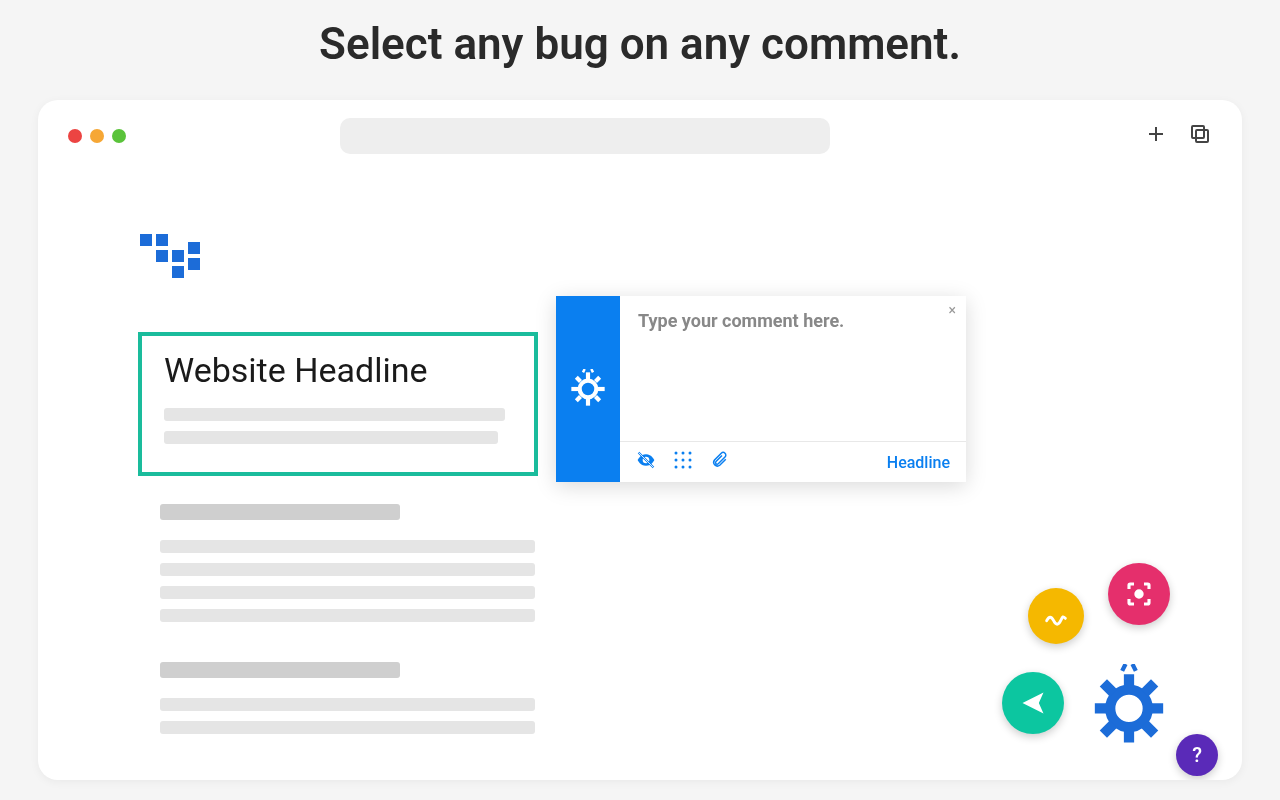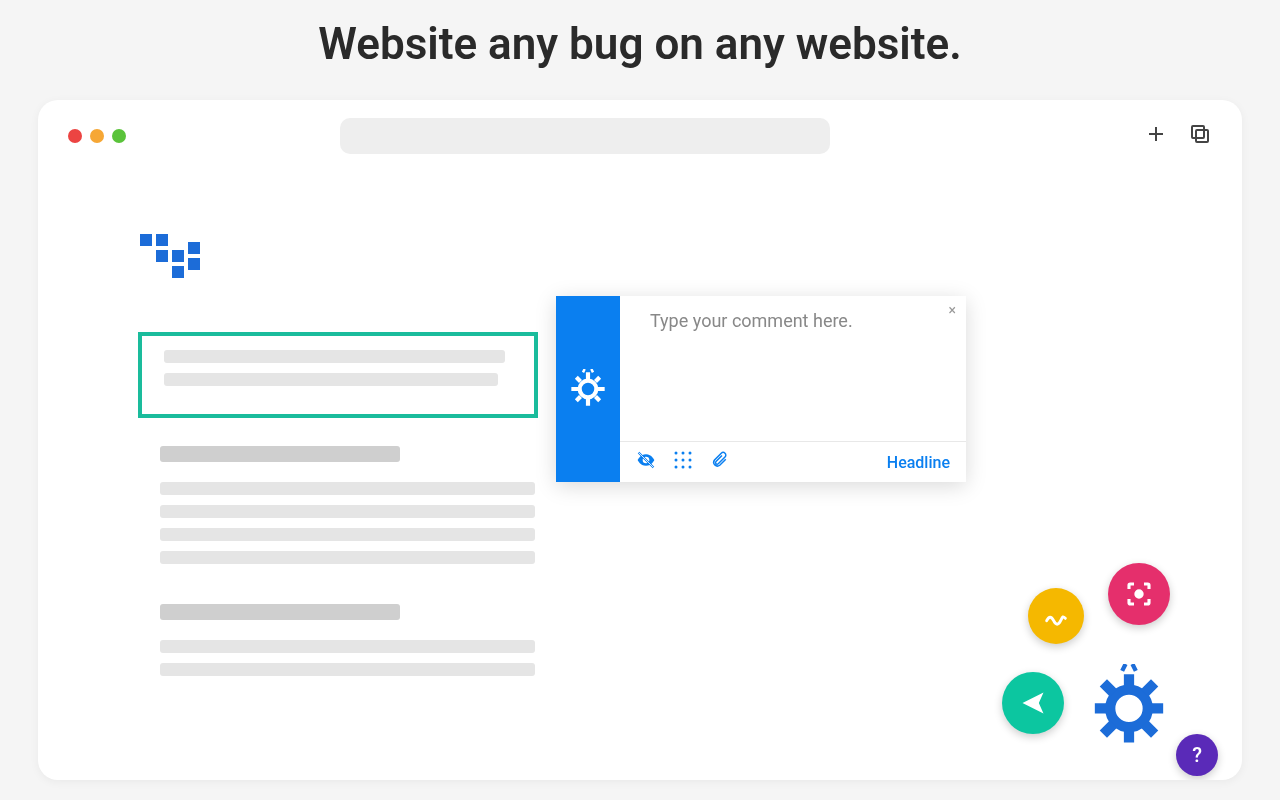--- a/index.html
+++ b/index.html
@@ -128,26 +128,27 @@
       position: absolute;
       top: 6px;
       right: 10px;
       color: #999;
       font-size: 14px;
       cursor: pointer;
     }
     .comment-textarea {
       flex: 1;
       border: none;
-      padding: 14px 30px;
+      padding: 14px 18px;
       font-size: 18px;
       color: #888;
       outline: none;
       resize: none;
       font-family: inherit;
+      font-weight: bold;
     }
     .comment-textarea::placeholder {
       color: #888;
     }
     .comment-footer {
       border-top: 1px solid #e8e8e8;
       display: flex;
       align-items: center;
       padding: 8px 16px;
       gap: 18px;
@@ -179,21 +180,21 @@
     }
     .fab-draw { background: #f5b800; width: 56px; height: 56px; right: 128px; bottom: 136px; }
     .fab-capture { background: #e52f6c; width: 62px; height: 62px; right: 42px; bottom: 155px; }
     .fab-send { background: #0cc6a0; width: 62px; height: 62px; right: 148px; bottom: 46px; }
     .fab-help { background: #5a2ab8; width: 42px; height: 42px; right: -6px; bottom: 4px; }
     .fab-bug { right: 42px; bottom: 30px; }
   </style>
 </head>
 <body>
 
-<h1 class="page-title">Website any bug on any website.</h1>
+<h1 class="page-title">Select any bug on any comment.</h1>
 
 <div class="browser-window">
   <div class="browser-chrome">
     <div class="traffic-lights">
       <span class="traffic-light red"></span>
       <span class="traffic-light yellow"></span>
       <span class="traffic-light green"></span>
     </div>
     <div class="address-bar"></div>
     <div class="browser-actions">
@@ -221,20 +222,21 @@
           <rect x="18" y="18" width="12" height="12"></rect>
           <rect x="34" y="18" width="12" height="12"></rect>
           <rect x="34" y="34" width="12" height="12"></rect>
           <rect x="50" y="10" width="12" height="12"></rect>
           <rect x="50" y="26" width="12" height="12"></rect>
         </g>
       </svg>
     </div>
 
     <div class="selected-region">
+      <div class="headline">Website Headline</div>
       <div class="skeleton-line" style="width:98%"></div>
       <div class="skeleton-line" style="width:96%"></div>
     </div>
 
     <div class="content-blocks">
       <div class="skeleton-heading" style="width:64%"></div>
       <div class="skeleton-line" style="width:100%"></div>
       <div class="skeleton-line" style="width:100%"></div>
       <div class="skeleton-line" style="width:100%"></div>
       <div class="skeleton-line" style="width:100%"></div>

